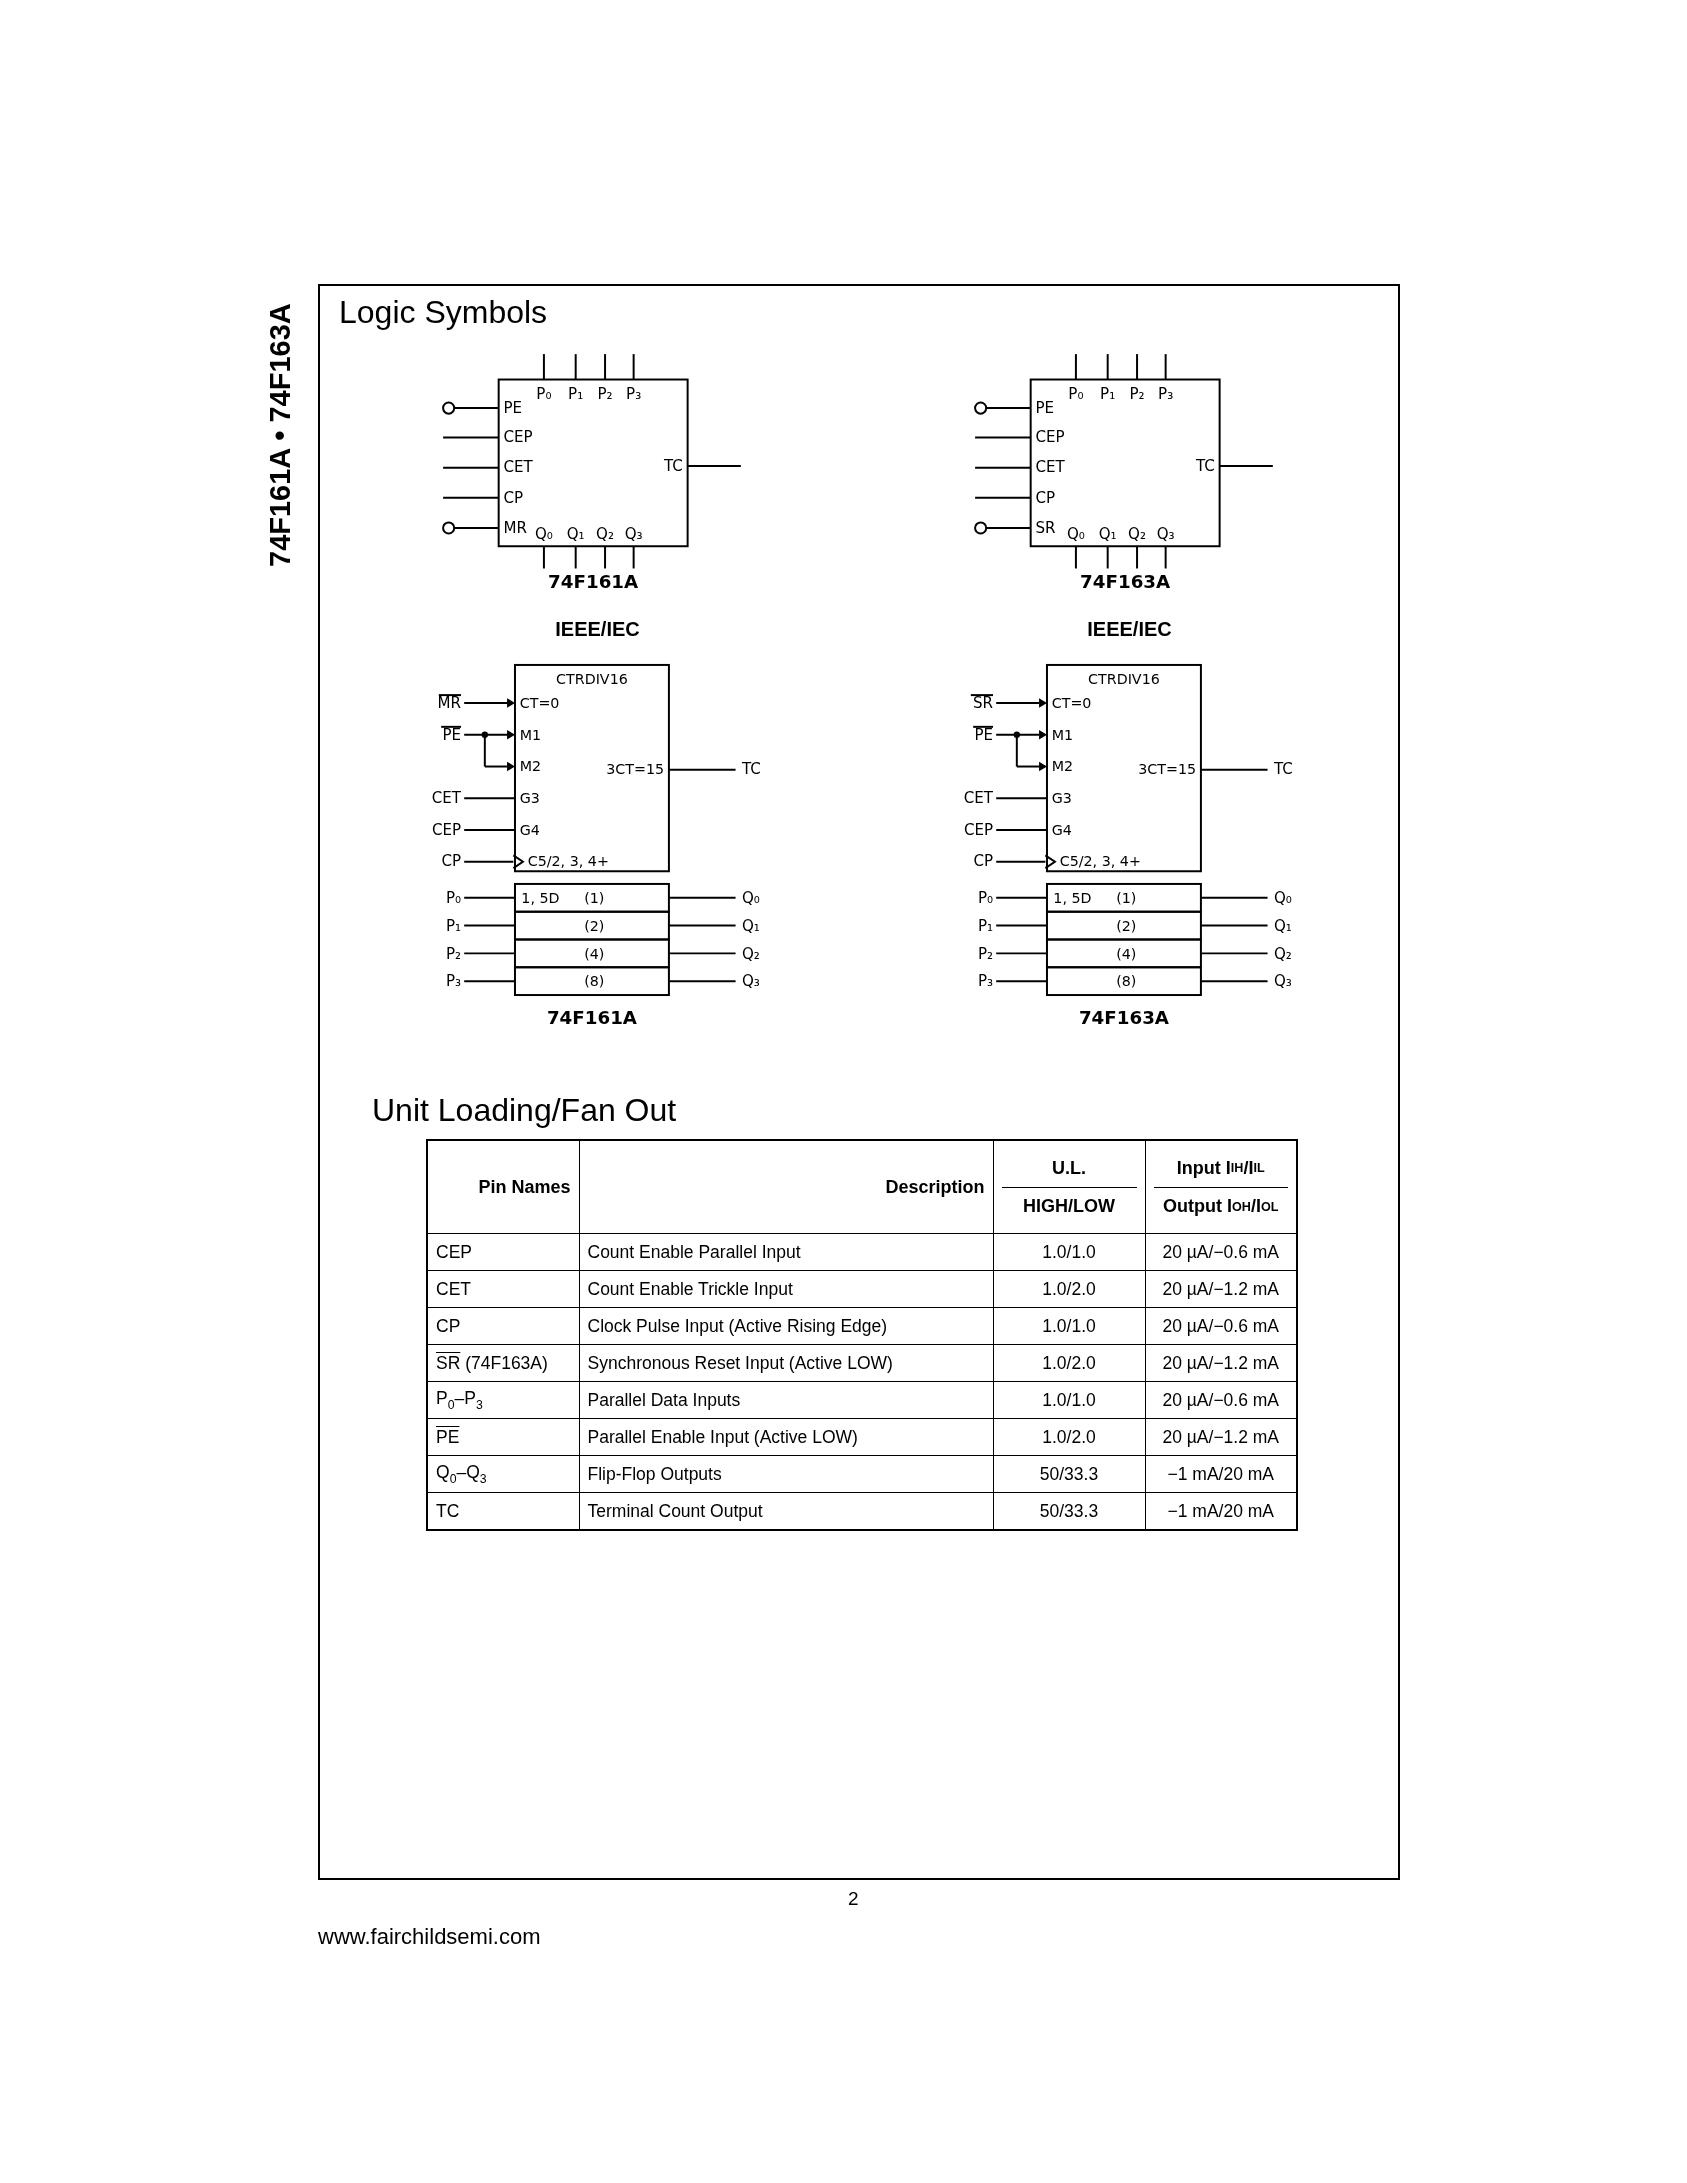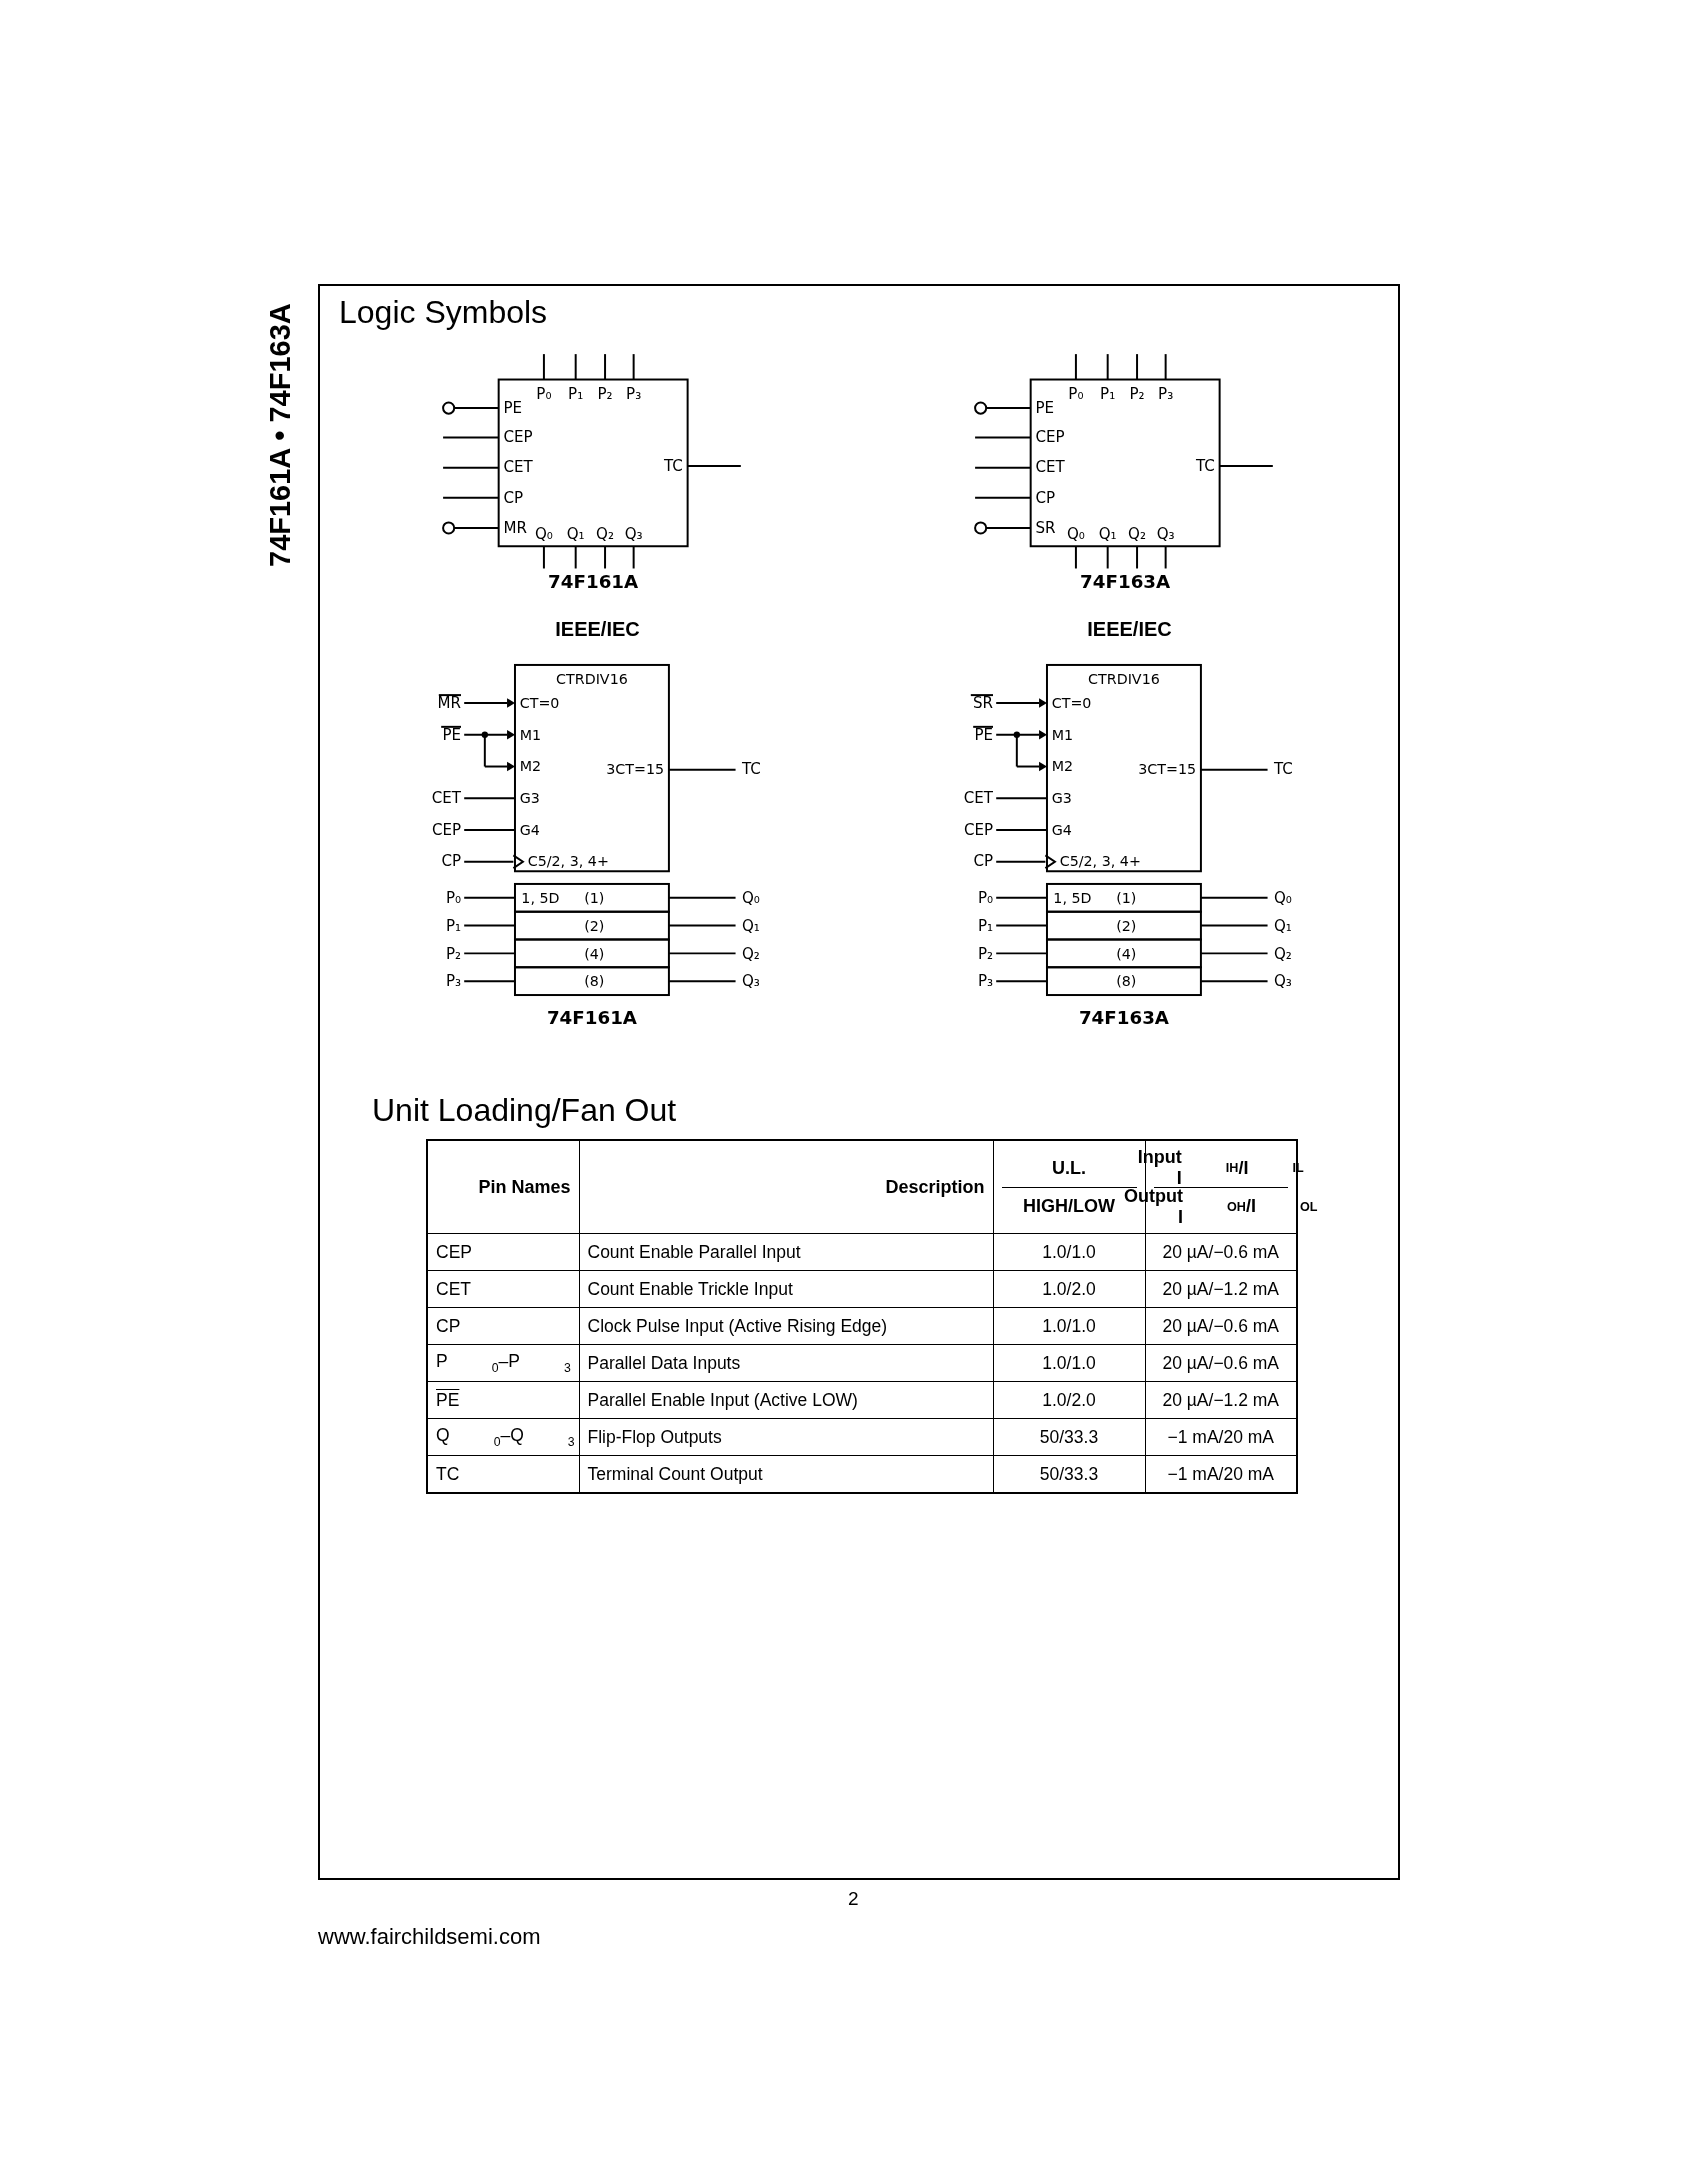--- a/index.html
+++ b/index.html
@@ -48,21 +48,21 @@
     border-collapse:collapse; table-layout:fixed;
     font-size:17.5px; border:2.4px solid #000;
   }
   .ul-table th, .ul-table td { border:1.6px solid #000; }
   .ul-table th { font-weight:bold; height:76px; padding:8px; text-align:right; font-size:18px; }
   .ul-table th.split { vertical-align:top; }
   .ul-table th.split .half { height:38px; display:flex; align-items:center; justify-content:center; box-sizing:border-box; }
   .ul-table th.split .half.line { border-top:1.6px solid #000; }
   .ul-table td { height:36px; padding:0 8px; white-space:nowrap; overflow:hidden; }
   .ul-table td.cell-ul, .ul-table td.cell-io { text-align:center; padding:0 3.2px; }
-  sub { font-size:70%;margin-left:44px; }
+  sub { font-size:70%; }
   .ov { text-decoration:overline; }
 
   .footer-url { position:absolute; left:318px; top:1888px; font-size:22px;margin-top:36px; }
   .page-num  { position:absolute; left:848px; top:1888px; font-size:19px; }
 </style>
 </head>
 <body>
 
 <div class="page">
 
@@ -319,20 +319,26 @@
             <td class="cell-ul">1.0/2.0</td>
             <td class="cell-io">20 µA/−1.2 mA</td>
           </tr>
           <tr>
             <td class="cell-pin">CP</td>
             <td class="cell-desc">Clock Pulse Input (Active Rising Edge)</td>
             <td class="cell-ul">1.0/1.0</td>
             <td class="cell-io">20 µA/−0.6 mA</td>
           </tr>
           <tr>
+            <td class="cell-pin"><span class="ov">SR</span> (74F163A)</td>
+            <td class="cell-desc">Synchronous Reset Input (Active LOW)</td>
+            <td class="cell-ul">1.0/2.0</td>
+            <td class="cell-io">20 µA/−1.2 mA</td>
+          </tr>
+          <tr>
             <td class="cell-pin">P<sub>0</sub>–P<sub>3</sub></td>
             <td class="cell-desc">Parallel Data Inputs</td>
             <td class="cell-ul">1.0/1.0</td>
             <td class="cell-io">20 µA/−0.6 mA</td>
           </tr>
           <tr>
             <td class="cell-pin"><span class="ov">PE</span></td>
             <td class="cell-desc">Parallel Enable Input (Active LOW)</td>
             <td class="cell-ul">1.0/2.0</td>
             <td class="cell-io">20 µA/−1.2 mA</td>

